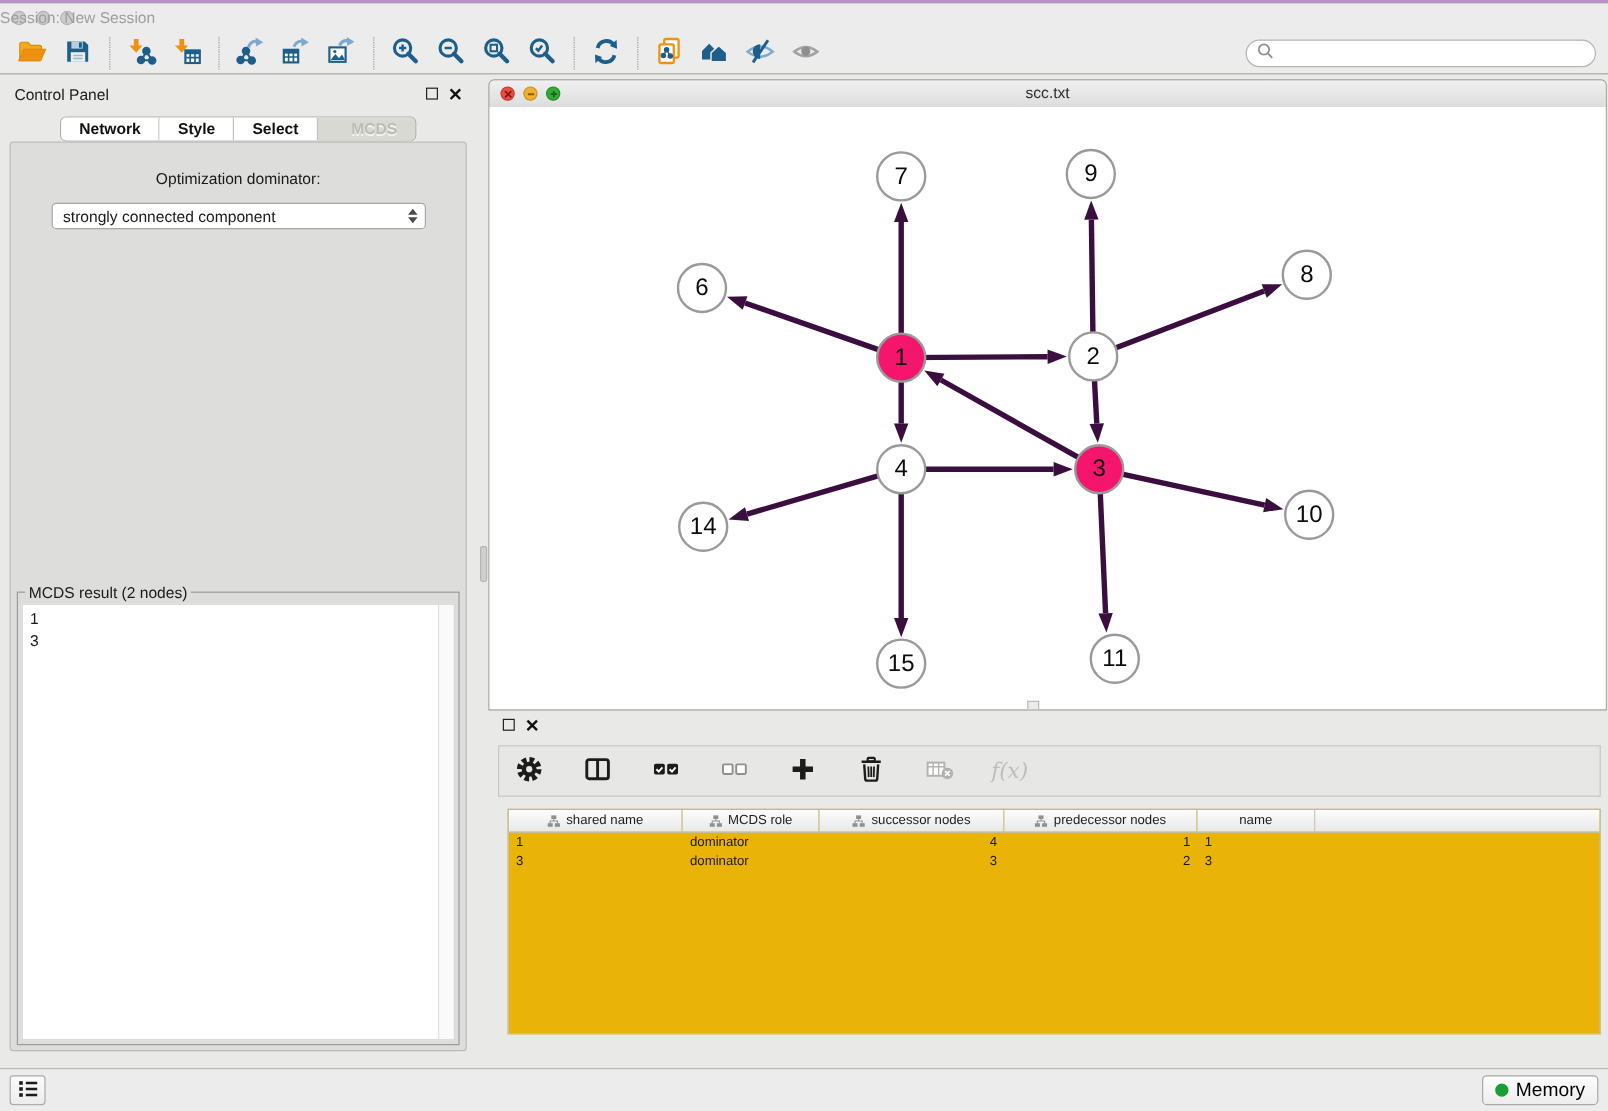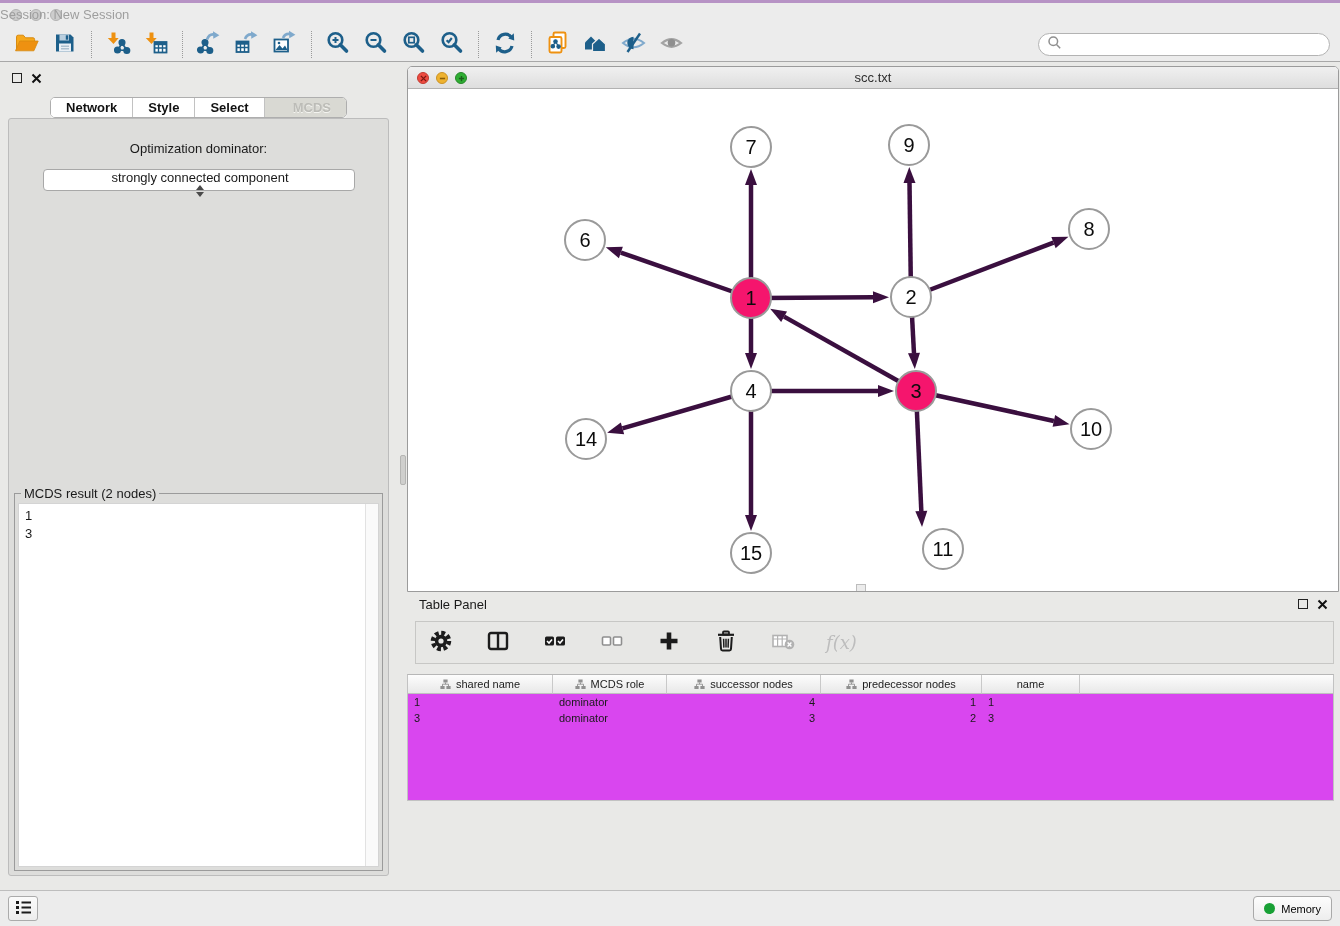--- a/index.html
+++ b/index.html
@@ -33,21 +33,21 @@
   .close-ico { display:inline-block; cursor:pointer; line-height:0; }
 
   .cp-tabs { position:absolute; left:0; right:0; top:31px; display:flex; justify-content:center;font-weight:bold; }
   .segctl { display:inline-flex; border:1px solid #aeaeae; border-radius:5px; overflow:hidden; background:#fff; height:21px; box-shadow:0 1px 0 rgba(255,255,255,.7); }
   .seg { padding:0 15px; line-height:20px; font-size:13px; color:#111; border-right:1px solid #c2c2c2; background:#fff; cursor:pointer; white-space:nowrap; }
   .seg:last-child { border-right:none;padding-left:28px; }
   .seg.active { background:#d9d9d3; color:#bcbcb7; text-shadow:0 1px 0 #f4f4f0; }
 
   .cp-body { position:absolute; left:8px; right:8px; top:52px; bottom:8px; background:#dddddb; border:1px solid #bcbcbc; border-radius:3px; }
   .opt-label { margin-top:22px; text-align:center; }
-  .opt-select { margin:13px auto 0 auto; width:312px; height:22px; background:#fff; border:1px solid #a8a8a8; border-radius:4px; display:flex; align-items:center; padding:0 6px 0 9px; cursor:pointer;flex-direction:column; }
+  .opt-select { margin:13px auto 0 auto; width:312px; height:22px; background:#fff; border:1px solid #a8a8a8; border-radius:4px; display:flex; align-items:center; padding:0 6px 0 9px; cursor:pointer; }
   .opt-select .sel-text { flex:1; }
   .stepper { display:flex; flex-direction:column; gap:2px; align-items:center; }
   .stepper .up { width:0; height:0; border-left:4px solid transparent; border-right:4px solid transparent; border-bottom:5px solid #4a4a4a; }
   .stepper .dn { width:0; height:0; border-left:4px solid transparent; border-right:4px solid transparent; border-top:5px solid #4a4a4a; }
   .cp-buttons { display:flex; justify-content:center; gap:14px; margin-top:12px; }
   .btn { height:22px; padding:0 17px; background:linear-gradient(#ffffff,#f1f1f1); border:1px solid #ababab; border-radius:4px; font-size:13px; font-family:inherit; cursor:pointer; color:#111; }
 
   .result-group { position:absolute; left:5px; right:5px; top:374px; bottom:4px; border:1px solid #9b9b9b; }
   .result-legend { position:absolute; top:-8px; left:6px; background:#dddddb; padding:0 3px; font-size:13px; }
   .result-box { position:absolute; left:3px; right:3px; top:9px; bottom:3px; background:#fff; border:1px solid #d4d4d4; overflow:hidden; }
@@ -70,32 +70,32 @@
   .nw-canvas { position:relative; width:930px; height:502px; background:#fff; overflow:hidden; }
   #edge-svg { position:absolute; left:0; top:0; }
   .node { position:absolute; border-radius:50%; display:flex; align-items:center; justify-content:center; font-size:20px; color:#0c0c0c; cursor:pointer; }
   .h-handle { position:absolute; left:448px; bottom:0; width:10px; height:7px; background:#ececec; border:1px solid #bdbdbd; border-bottom:none; cursor:row-resize; }
 
   
   .table-panel { position:absolute; left:407px; top:530px; right:0; bottom:2px; }
   .tp-toolbar { position:absolute; left:8px; right:6px; top:29px; height:43px; background:#e7e7e5; border:1px solid #c7c7c5; display:flex; align-items:center; padding-left:11px; gap:30px; }
   .tp-btn { width:27px; height:28px; display:flex; align-items:center; justify-content:center; background:none; border:none; cursor:pointer; flex:none; }
   .fx-label { font-family:"DejaVu Serif","Liberation Serif",serif; font-style:italic; font-size:18px; color:#bdbdbd; cursor:default; }
-  .node-table { position:absolute; left:0; right:6px; top:82px; height:127px; background:#d946ef; border:1px solid #c2c2c2; border-top:1px solid #b7b7b7; overflow:hidden; }
+  .node-table { position:absolute; left:16px; right:6px; top:82px; height:188px; background:#eab308; border:1px solid #c2c2c2; border-top:1px solid #b7b7b7; overflow:hidden; }
   .thead { display:flex; height:19px; }
   .th { display:flex; align-items:center; justify-content:center; gap:5px; background:linear-gradient(#fdfdfd,#e8e8e8); border-right:1px solid #c9c9c9; border-bottom:1px solid #c0c0c0; font-size:11px; color:#1c1c1c; overflow:hidden; cursor:pointer; flex:none; }
   .th.filler { flex:1; border-right:none; cursor:default; }
   .trow { display:flex; height:16px; }
   .td { font-size:11px; line-height:16px; padding:0 6px; overflow:hidden; white-space:nowrap; flex:none; cursor:text; }
   .tp-tabs { position:absolute; left:0; right:0; bottom:3px; display:flex; justify-content:center; }
 
   
   .statusbar { position:absolute; left:0; top:890px; width:100%; height:36px; background:#ececec; border-top:1px solid #bdbdbd; display:flex; align-items:center; padding:0 8px; }
   .list-btn { width:30px; height:25px; background:linear-gradient(#fbfbfb,#ededed); border:1px solid #ababab; border-radius:3px; display:flex; align-items:center; justify-content:center; cursor:pointer; }
-  .memory-btn { margin-left:auto; height:25px; padding:0 10px; background:linear-gradient(#fdfdfd,#ededed); border:1px solid #a9a9a9; border-radius:4px; display:flex; align-items:center; gap:6px; font-size:11px; cursor:pointer; font-family:inherit; }
+  .memory-btn { margin-left:auto; height:25px; padding:0 10px; background:linear-gradient(#fdfdfd,#ededed); border:1px solid #a9a9a9; border-radius:4px; display:flex; align-items:center; gap:6px; font-size:16px; cursor:pointer; font-family:inherit; }
   .mem-dot { width:11px; height:11px; border-radius:50%; }
 </style>
 </head>
 <body>
 
 <div id="app">
   <div class="top-strip"></div>
 
   <div class="titlebar">
     <div class="lights">
@@ -255,20 +255,21 @@
             <line x1="9.5" y1="9.5" x2="13.2" y2="13.2" stroke="#8f8f8f" stroke-width="1.5"></line>
           </svg></span>
       <input type="text" placeholder="" style="">
     </div>
   </div>
 
   <div class="content">
 
     <section class="control-panel">
       <div class="panel-header">
+        <span class="ph-title">Control Panel</span>
         <span class="ph-icons">
           <span class="float-ico"></span>
           <span class="close-ico"><svg width="11" height="11" viewBox="0 0 11 11">
                 <path d="M1.5,1.5 L9.5,9.5 M9.5,1.5 L1.5,9.5" stroke="#111" stroke-width="2"></path>
               </svg></span>
         </span>
       </div>
       <div class="cp-tabs">
         <div class="segctl" id="cp-tabs">
             <div class="seg">Network</div>
@@ -370,31 +371,30 @@
             </div>
             <div class="node" style="left: 157px; top: 329px; width: 42px; height: 42px; border: 2.5px solid rgb(154, 154, 154); background: rgb(255, 255, 255);">
               <span>14</span>
             </div>
             <div class="node" style="left: 662px; top: 319px; width: 42px; height: 42px; border: 2.5px solid rgb(154, 154, 154); background: rgb(255, 255, 255);">
               <span>10</span>
             </div>
             <div class="node" style="left: 322px; top: 443px; width: 42px; height: 42px; border: 2.5px solid rgb(154, 154, 154); background: rgb(255, 255, 255);">
               <span>15</span>
             </div>
-            <div class="node" style="left: 514px; top: 439px; width: 42px; height: 42px; border: 2.5px solid rgb(154, 154, 154); background: rgb(255, 255, 255); text-align: center;">
+            <div class="node" style="left: 500px; top: 439px; width: 42px; height: 42px; border: 2.5px solid rgb(154, 154, 154); background: rgb(255, 255, 255); text-align: center;">
               <span>11</span>
             </div>
           </div>
         <div class="h-handle"></div>
       </div>
     </section>
 
     <section class="table-panel">
       <div class="panel-header">
-        <span class="ph-title">Table Panel</span>
         <span class="ph-icons">
           <span class="float-ico"></span>
           <span class="close-ico"><svg width="11" height="11" viewBox="0 0 11 11">
                 <path d="M1.5,1.5 L9.5,9.5 M9.5,1.5 L1.5,9.5" stroke="#111" stroke-width="2"></path>
               </svg></span>
         </span>
       </div>
       <div class="tp-toolbar">
         <button class="tp-btn">
             <span><svg width="26" height="26" viewBox="0 0 26 26">

